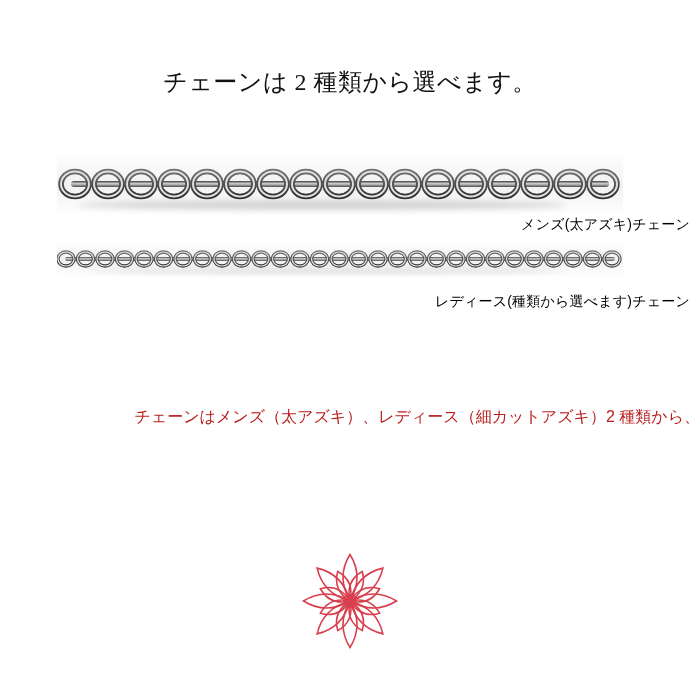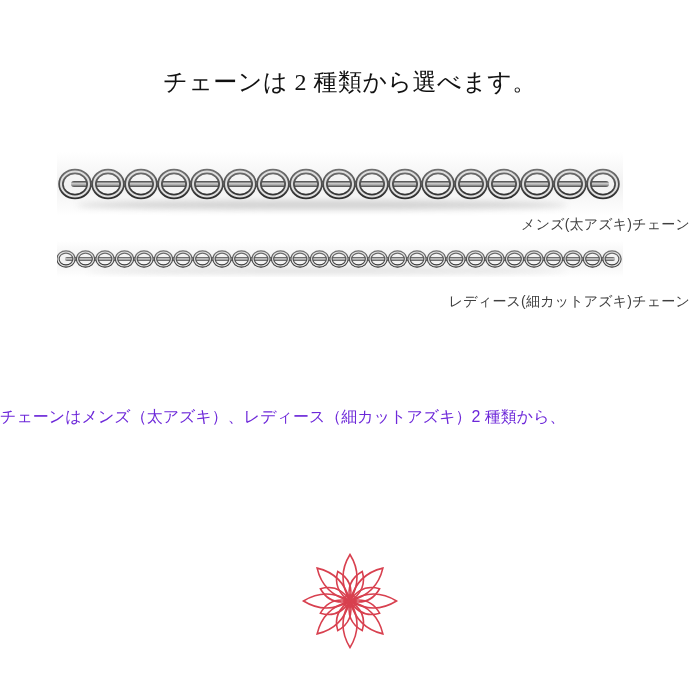--- a/index.html
+++ b/index.html
@@ -16,28 +16,28 @@
     font-size:24px;line-height:32px;letter-spacing:0.5px;color:#111;
   }
   .chain-photo{
     position:absolute;left:57px;width:566px;
     background:linear-gradient(180deg,#ffffff 0%,#f1f1f1 52%,#fafafa 82%,#ffffff 100%);
   }
   .chain-photo.mens{top:152px;height:64px;}
   .chain-photo.ladies{top:241px;height:36px;}
   .chain-label{
     position:absolute;right:10px;
-    font-size:14px;line-height:17px;color:#404040;
+    font-size:14px;line-height:17px;color:#000000;
     letter-spacing:0.2px;white-space:nowrap;
   }
   .chain-label.mens{top:216px;}
   .chain-label.ladies{top:293px;}
   .description{
     position:absolute;top:403px;left:0;width:700px;
-    text-align:left;font-size:16px;line-height:27px;color:#6d28d9;
+    text-align:right;font-size:16px;line-height:27px;color:#b91c1c;
   }
   .logo{
     position:absolute;left:298px;top:549px;width:104px;height:104px;
   }
   .logo svg *{
     stroke:var(--logo-color,#d8404f);
     fill:none;
     stroke-width:1.6;
   }
 </style>
@@ -136,21 +136,21 @@
       <use href="#ringS" x="438" y="18"></use>
         <use href="#ringS" x="457.5" y="18"></use>
       <use href="#ringS" x="477" y="18"></use>
         <use href="#ringS" x="496.5" y="18"></use>
       <use href="#ringS" x="516" y="18"></use>
         <use href="#ringS" x="535.5" y="18"></use>
       <use href="#ringS" x="555" y="18"></use>
     </g>
   </svg>
 </div>
-<div class="chain-label ladies">レディース(細カットアズキ)チェーン</div>
+<div class="chain-label ladies">レディース(種類から選べます)チェーン</div>
 
 <div class="description">
   <div>チェーンはメンズ（太アズキ）、レディース（細カットアズキ）2 種類から、</div>
 </div>
 
 <div class="logo">
   <svg width="104" height="104" viewBox="-52 -52 104 104">
     <defs>
       <path id="petalBig" d="M0,0 Q14,-24 0,-46.5 Q-14,-24 0,0 Z"></path>
       <path id="petalSmall" d="M0,0 Q12,-17 0,-32 Q-12,-17 0,0 Z"></path>

